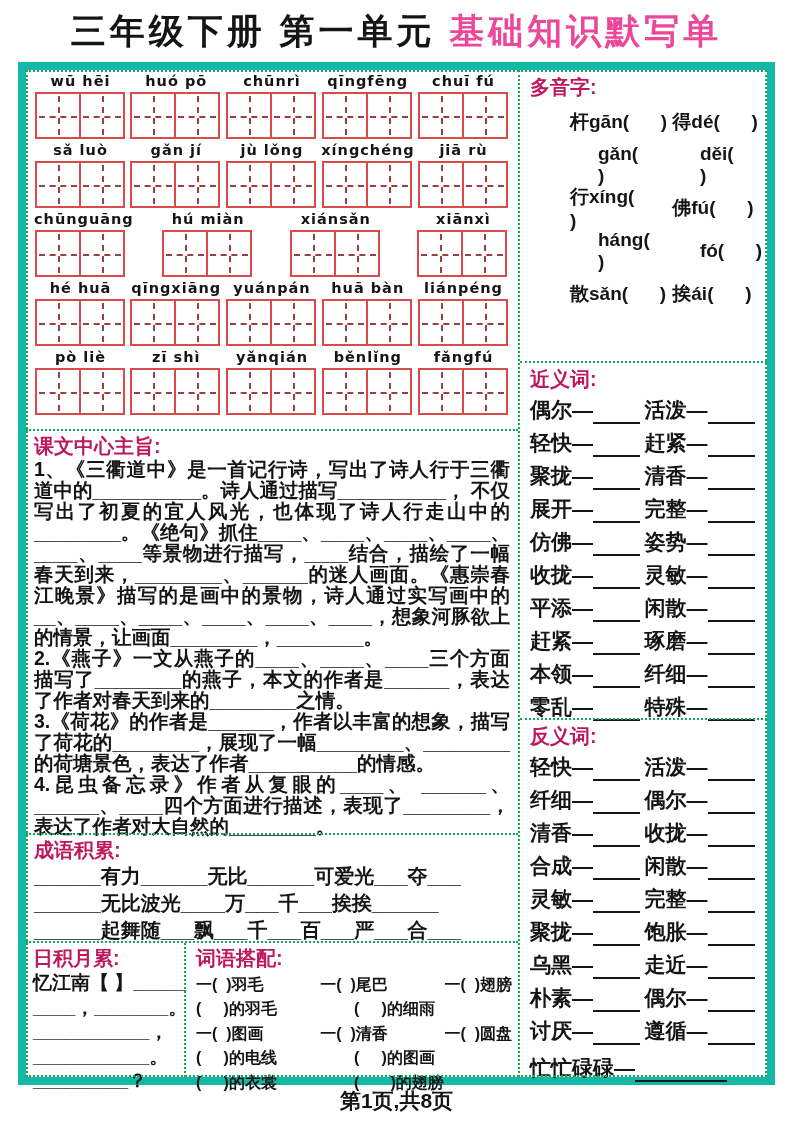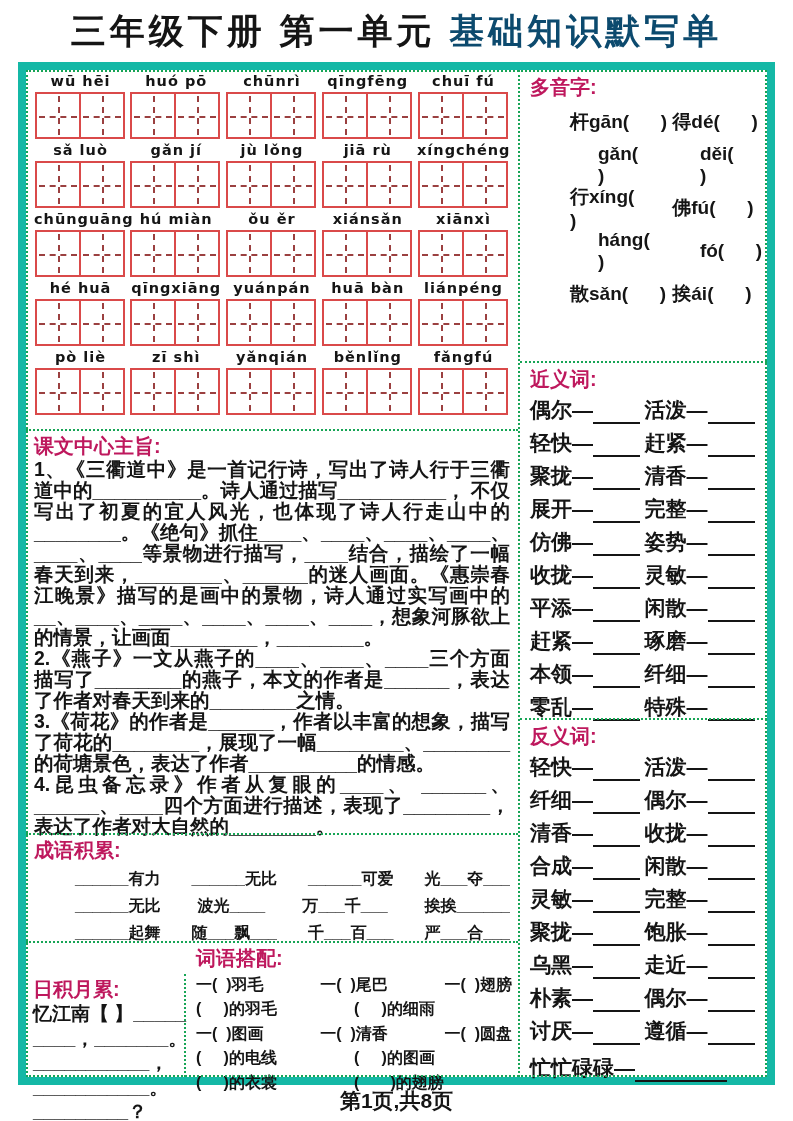--- a/index.html
+++ b/index.html
@@ -1,21 +1,21 @@
 <!DOCTYPE html>
 <html><head>
 <meta charset="utf-8">
 <style>
   html,body{margin:0;padding:0;background:#fff;}
   .page{position:relative;width:793px;height:1121px;background:#fff;overflow:hidden;
         font-family:"Liberation Sans","DejaVu Sans",sans-serif;color:#151515;}
   
   .title-bar{position:absolute;top:8px;left:0;width:100%;text-align:center;
              font-size:35px;font-weight:bold;letter-spacing:4px;white-space:nowrap;}
-  .title-red{color:#0c4a6e;}
+  .title-red{color:#ec4899;}
   
   .frame{position:absolute;left:18px;top:62px;width:757px;height:1023px;
          border:8px solid #14b8a6;box-sizing:border-box;}
   .frame::before{content:"";position:absolute;inset:0;border:2px dotted #17a556;pointer-events:none;z-index:5;}
   .col-left{position:absolute;left:0;top:0;width:492px;height:100%;}
   .col-right{position:absolute;left:492px;top:0;right:0;height:100%;border-left:2px dotted #17a556;box-sizing:border-box;}
   .sec{position:absolute;left:0;right:0;box-sizing:border-box;}
   .bt{border-top:2px dotted #17a556;}
   .h{color:#be185d;font-weight:bold;font-size:20px;line-height:26px;}
   .pre{white-space:pre-wrap;}
@@ -28,24 +28,24 @@
   .tzg{display:flex;width:92px;margin:0 auto;}
   .cell{width:46px;height:47px;border:2px solid #da4a4a;box-sizing:border-box;position:relative;background:#fff;}
   .cell + .cell{margin-left:-2px;}
   .cell::before{content:"";position:absolute;left:50%;top:2px;bottom:2px;border-left:2px dashed #9b4040;}
   .cell::after{content:"";position:absolute;top:50%;left:2px;right:2px;border-top:2px dashed #9b4040;}
   
   .sec-theme{top:359px;height:404px;padding:2px 8px 0 8px;}
   .theme-p{margin:0;font-size:19.5px;line-height:21px;font-weight:bold;text-align:justify;}
   
   .sec-idioms{top:763px;height:108px;padding:2px 8px 0 8px;}
-  .id-row{display:flex;justify-content:space-between;font-size:16px;font-weight:bold;height:27px;align-items:flex-end;margin-left:41px;}
+  .id-row{display:flex;justify-content:flex-start;font-size:20px;font-weight:bold;height:27px;align-items:flex-end;}
   
   .sec-bottom{top:871px;bottom:0;display:flex;}
-  .sec-daily{width:160px;border-right:2px dotted #17a556;box-sizing:border-box;padding:2px 4px 0 7px;margin-top:31px;}
+  .sec-daily{width:160px;border-right:2px dotted #17a556;box-sizing:border-box;padding:2px 4px 0 7px;}
   .daily-line{font-size:19px;font-weight:bold;line-height:24.5px;white-space:nowrap;}
   .sec-colloc{flex:1;padding:2px 6px 0 10px;}
   .co-row{display:flex;font-size:16px;font-weight:bold;height:24.5px;align-items:flex-end;}
   .co-3{justify-content:space-between;}
   .co-2 > span{width:50%;}
   
   .sec-poly{top:0;height:291px;padding:4px 4px 0 10px;}
   .pp-row{display:flex;font-size:19px;font-weight:bold;height:43px;align-items:center;}
   .pp-l{width:53%;margin-left:40px;}.pp-r{width:47%;}
   .indent .pp-l,.indent .pp-r{padding-left:28px;box-sizing:border-box;}
@@ -126,51 +126,44 @@
               </div>
             </div>
           <div class="py-word">
               <div class="py-label">jù lǒng</div>
               <div class="tzg">
                 <div class="cell"></div>
                 <div class="cell"></div>
               </div>
             </div>
           <div class="py-word">
+              <div class="py-label">xíngchéng</div>
+              <div class="tzg">
+                <div class="cell"></div>
+                <div class="cell"></div>
+              </div>
+            </div>
+          <div class="py-word">
               <div class="py-label">jiā rù</div>
               <div class="tzg">
                 <div class="cell"></div>
                 <div class="cell"></div>
               </div>
             </div>
-          <div class="py-word">
-              <div class="py-label">xíngchéng</div>
-              <div class="tzg">
-                <div class="cell"></div>
-                <div class="cell"></div>
-              </div>
-            </div>
         </div>
         <div class="py-row">
           <div class="py-word">
               <div class="py-label">chūnguāng</div>
               <div class="tzg">
                 <div class="cell"></div>
                 <div class="cell"></div>
               </div>
             </div>
           <div class="py-word">
               <div class="py-label">hú miàn</div>
-              <div class="tzg">
-                <div class="cell"></div>
-                <div class="cell"></div>
-              </div>
-            </div>
-          <div class="py-word">
-              <div class="py-label">ǒu ěr</div>
               <div class="tzg">
                 <div class="cell"></div>
                 <div class="cell"></div>
               </div>
             </div>
           <div class="py-word">
               <div class="py-label">xiánsǎn</div>
               <div class="tzg">
                 <div class="cell"></div>
                 <div class="cell"></div>

